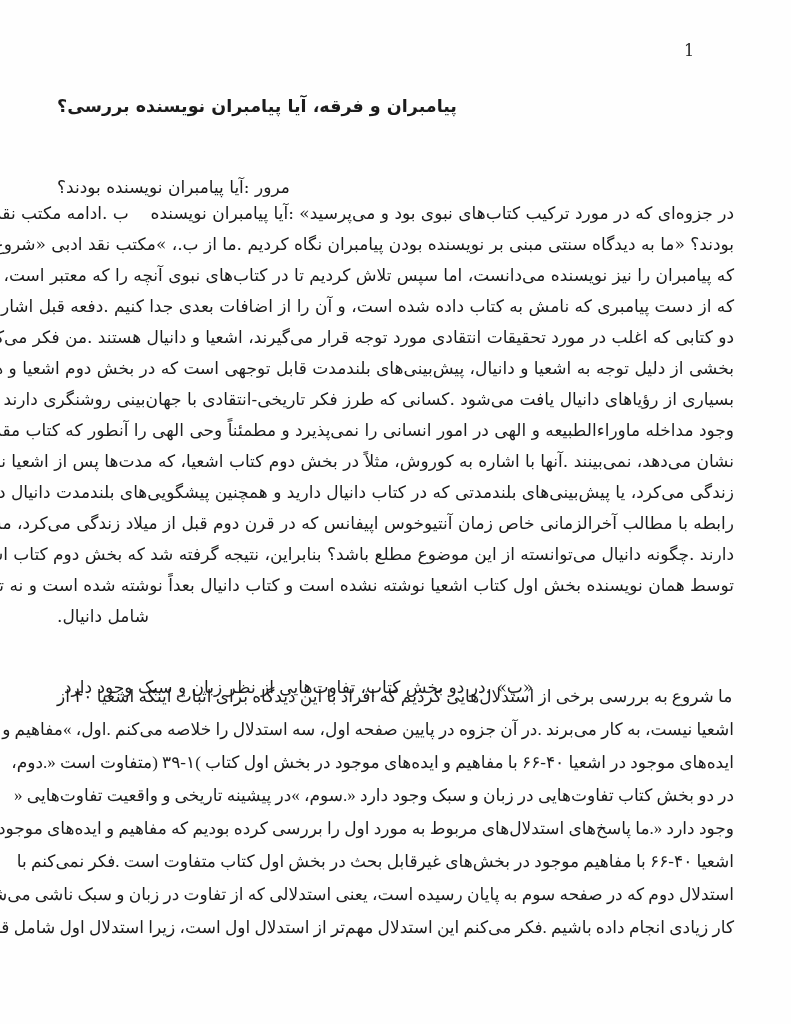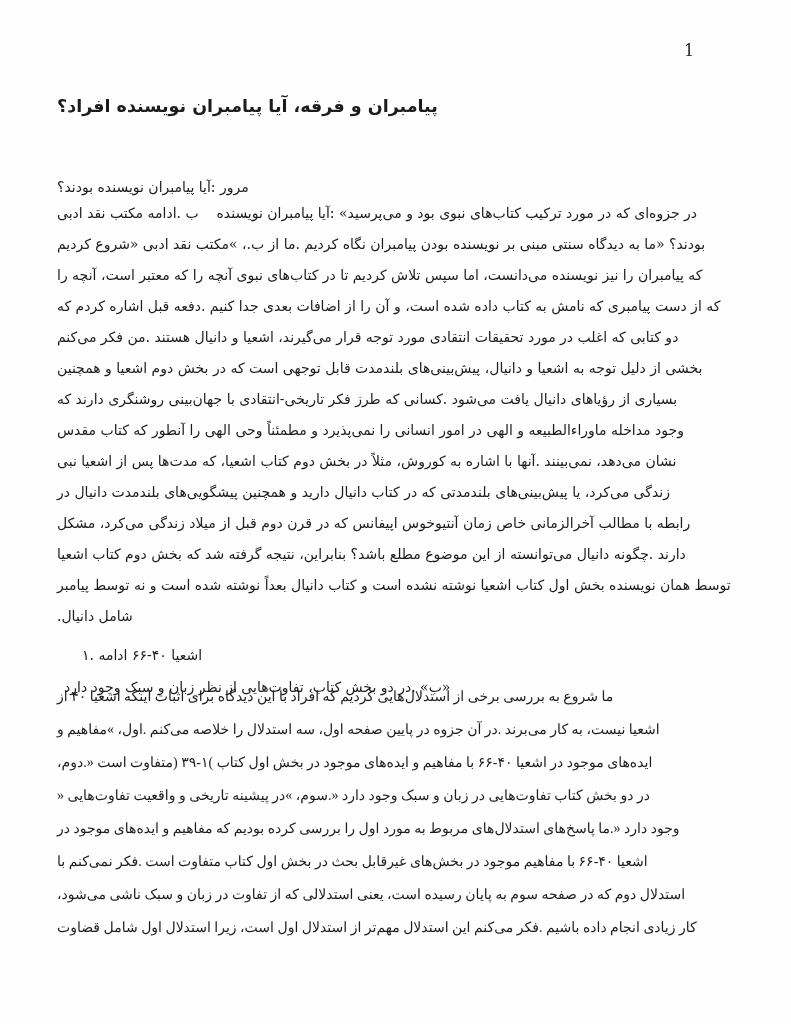--- a/index.html
+++ b/index.html
@@ -22,21 +22,21 @@
     top: 42px;
     left: 684px;
     font-size: 16px;
     line-height: 18px;
   }
   
   .t-line {
     direction: rtl;
     text-align: left;
     white-space: nowrap;
-    font-size: 14px;
+    font-size: 17px;
     line-height: 31px;
     letter-spacing: 0.1px;
   }
   .title-block {
     top: 90px;
     left: 57px;
     width: 677px;
   }
   .title-block .t-line {
     font-weight: bold;
@@ -72,21 +72,21 @@
   .para-2 .t-line { line-height: 33px; }
 </style>
 </head>
 <body>
 
 <div class="page">
 
   <div class="abs page-number">1</div>
 
   <div class="abs title-block">
-    <div class="t-line">پیامبران و فرقه، آیا پیامبران نویسنده افراد؟</div>
+    <div class="t-line">پیامبران و فرقه، آیا پیامبران نویسنده بررسی؟</div>
   </div>
 
   <div class="abs review-line t-line">مرور :آیا پیامبران نویسنده بودند؟</div>
 
   <div class="abs para-1">
     <div class="t-line">در جزوه‌ای که در مورد ترکیب کتاب‌های نبوی بود و می‌پرسید» :آیا پیامبران نویسنده&nbsp;&nbsp;&nbsp; ب .ادامه مکتب نقد ادبی</div>
     <div class="t-line">بودند؟ «ما به دیدگاه سنتی مبنی بر نویسنده بودن پیامبران نگاه کردیم .ما از ب.، »مکتب نقد ادبی «شروع کردیم</div>
     <div class="t-line">که پیامبران را نیز نویسنده می‌دانست، اما سپس تلاش کردیم تا در کتاب‌های نبوی آنچه را که معتبر است، آنچه را</div>
     <div class="t-line">که از دست پیامبری که نامش به کتاب داده شده است، و آن را از اضافات بعدی جدا کنیم .دفعه قبل اشاره کردم که</div>
     <div class="t-line">دو کتابی که اغلب در مورد تحقیقات انتقادی مورد توجه قرار می‌گیرند، اشعیا و دانیال هستند .من فکر می‌کنم</div>
@@ -94,21 +94,20 @@
     <div class="t-line">بسیاری از رؤیاهای دانیال یافت می‌شود .کسانی که طرز فکر تاریخی-انتقادی با جهان‌بینی روشنگری دارند که</div>
     <div class="t-line">وجود مداخله ماوراءالطبیعه و الهی در امور انسانی را نمی‌پذیرد و مطمئناً وحی الهی را آنطور که کتاب مقدس</div>
     <div class="t-line">نشان می‌دهد، نمی‌بینند .آنها با اشاره به کوروش، مثلاً در بخش دوم کتاب اشعیا، که مدت‌ها پس از اشعیا نبی</div>
     <div class="t-line">زندگی می‌کرد، یا پیش‌بینی‌های بلندمدتی که در کتاب دانیال دارید و همچنین پیشگویی‌های بلندمدت دانیال در</div>
     <div class="t-line">رابطه با مطالب آخرالزمانی خاص زمان آنتیوخوس اپیفانس که در قرن دوم قبل از میلاد زندگی می‌کرد، مشکل</div>
     <div class="t-line">دارند .چگونه دانیال می‌توانسته از این موضوع مطلع باشد؟ بنابراین، نتیجه گرفته شد که بخش دوم کتاب اشعیا</div>
     <div class="t-line">توسط همان نویسنده بخش اول کتاب اشعیا نوشته نشده است و کتاب دانیال بعداً نوشته شده است و نه توسط پیامبر</div>
     <div class="t-line">شامل دانیال.</div>
   </div>
 
-  <div class="abs section-heading t-line">اشعیا ۴۰-۶۶ ادامه .۱</div>
 
   <div class="abs section-subheading t-line">«ب» .در دو بخش کتاب، تفاوت‌هایی از نظر زبان و سبک وجود دارد</div>
 
   <div class="abs para-2">
     <div class="t-line">ما شروع به بررسی برخی از استدلال‌هایی کردیم که افراد با این دیدگاه برای اثبات اینکه اشعیا ۴۰ از</div>
     <div class="t-line">اشعیا نیست، به کار می‌برند .در آن جزوه در پایین صفحه اول، سه استدلال را خلاصه می‌کنم .اول، »مفاهیم و</div>
     <div class="t-line">ایده‌های موجود در اشعیا ۴۰-۶۶ با مفاهیم و ایده‌های موجود در بخش اول کتاب )۱-۳۹ (متفاوت است «.دوم،</div>
     <div class="t-line">در دو بخش کتاب تفاوت‌هایی در زبان و سبک وجود دارد «.سوم، »در پیشینه تاریخی و واقعیت تفاوت‌هایی «</div>
     <div class="t-line">وجود دارد «.ما پاسخ‌های استدلال‌های مربوط به مورد اول را بررسی کرده بودیم که مفاهیم و ایده‌های موجود در</div>
     <div class="t-line">اشعیا ۴۰-۶۶ با مفاهیم موجود در بخش‌های غیرقابل بحث در بخش اول کتاب متفاوت است .فکر نمی‌کنم با</div>

